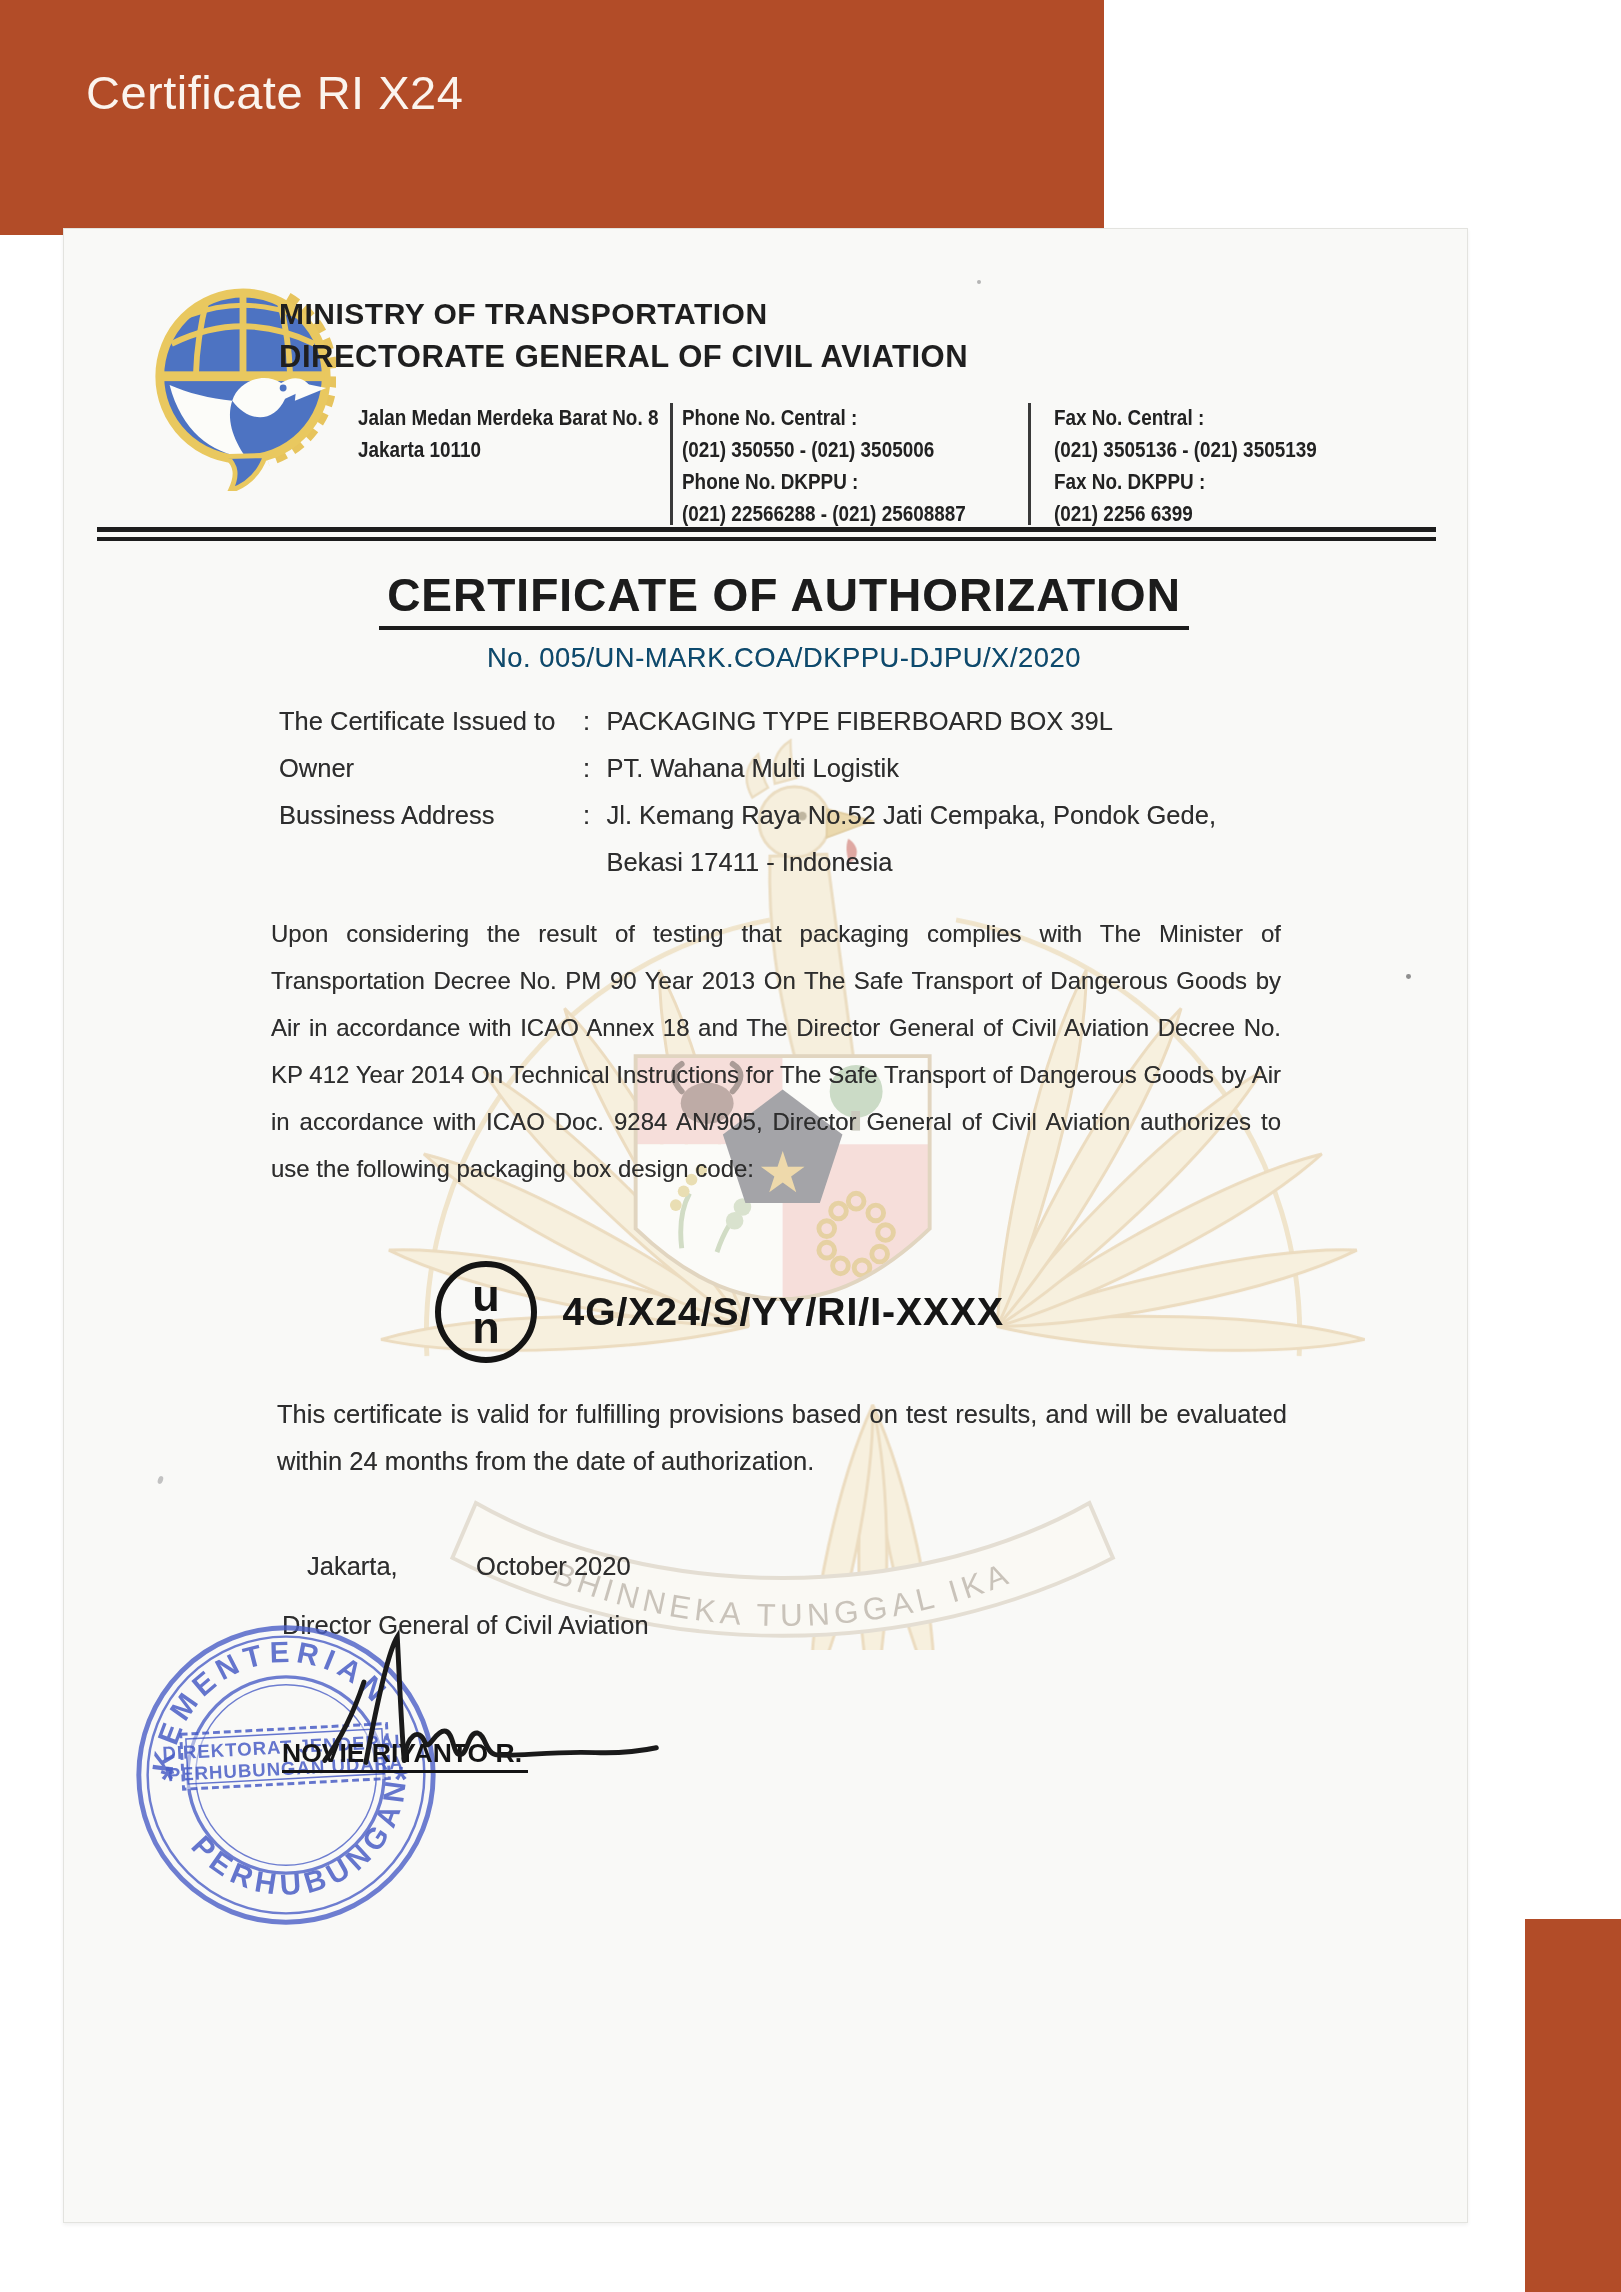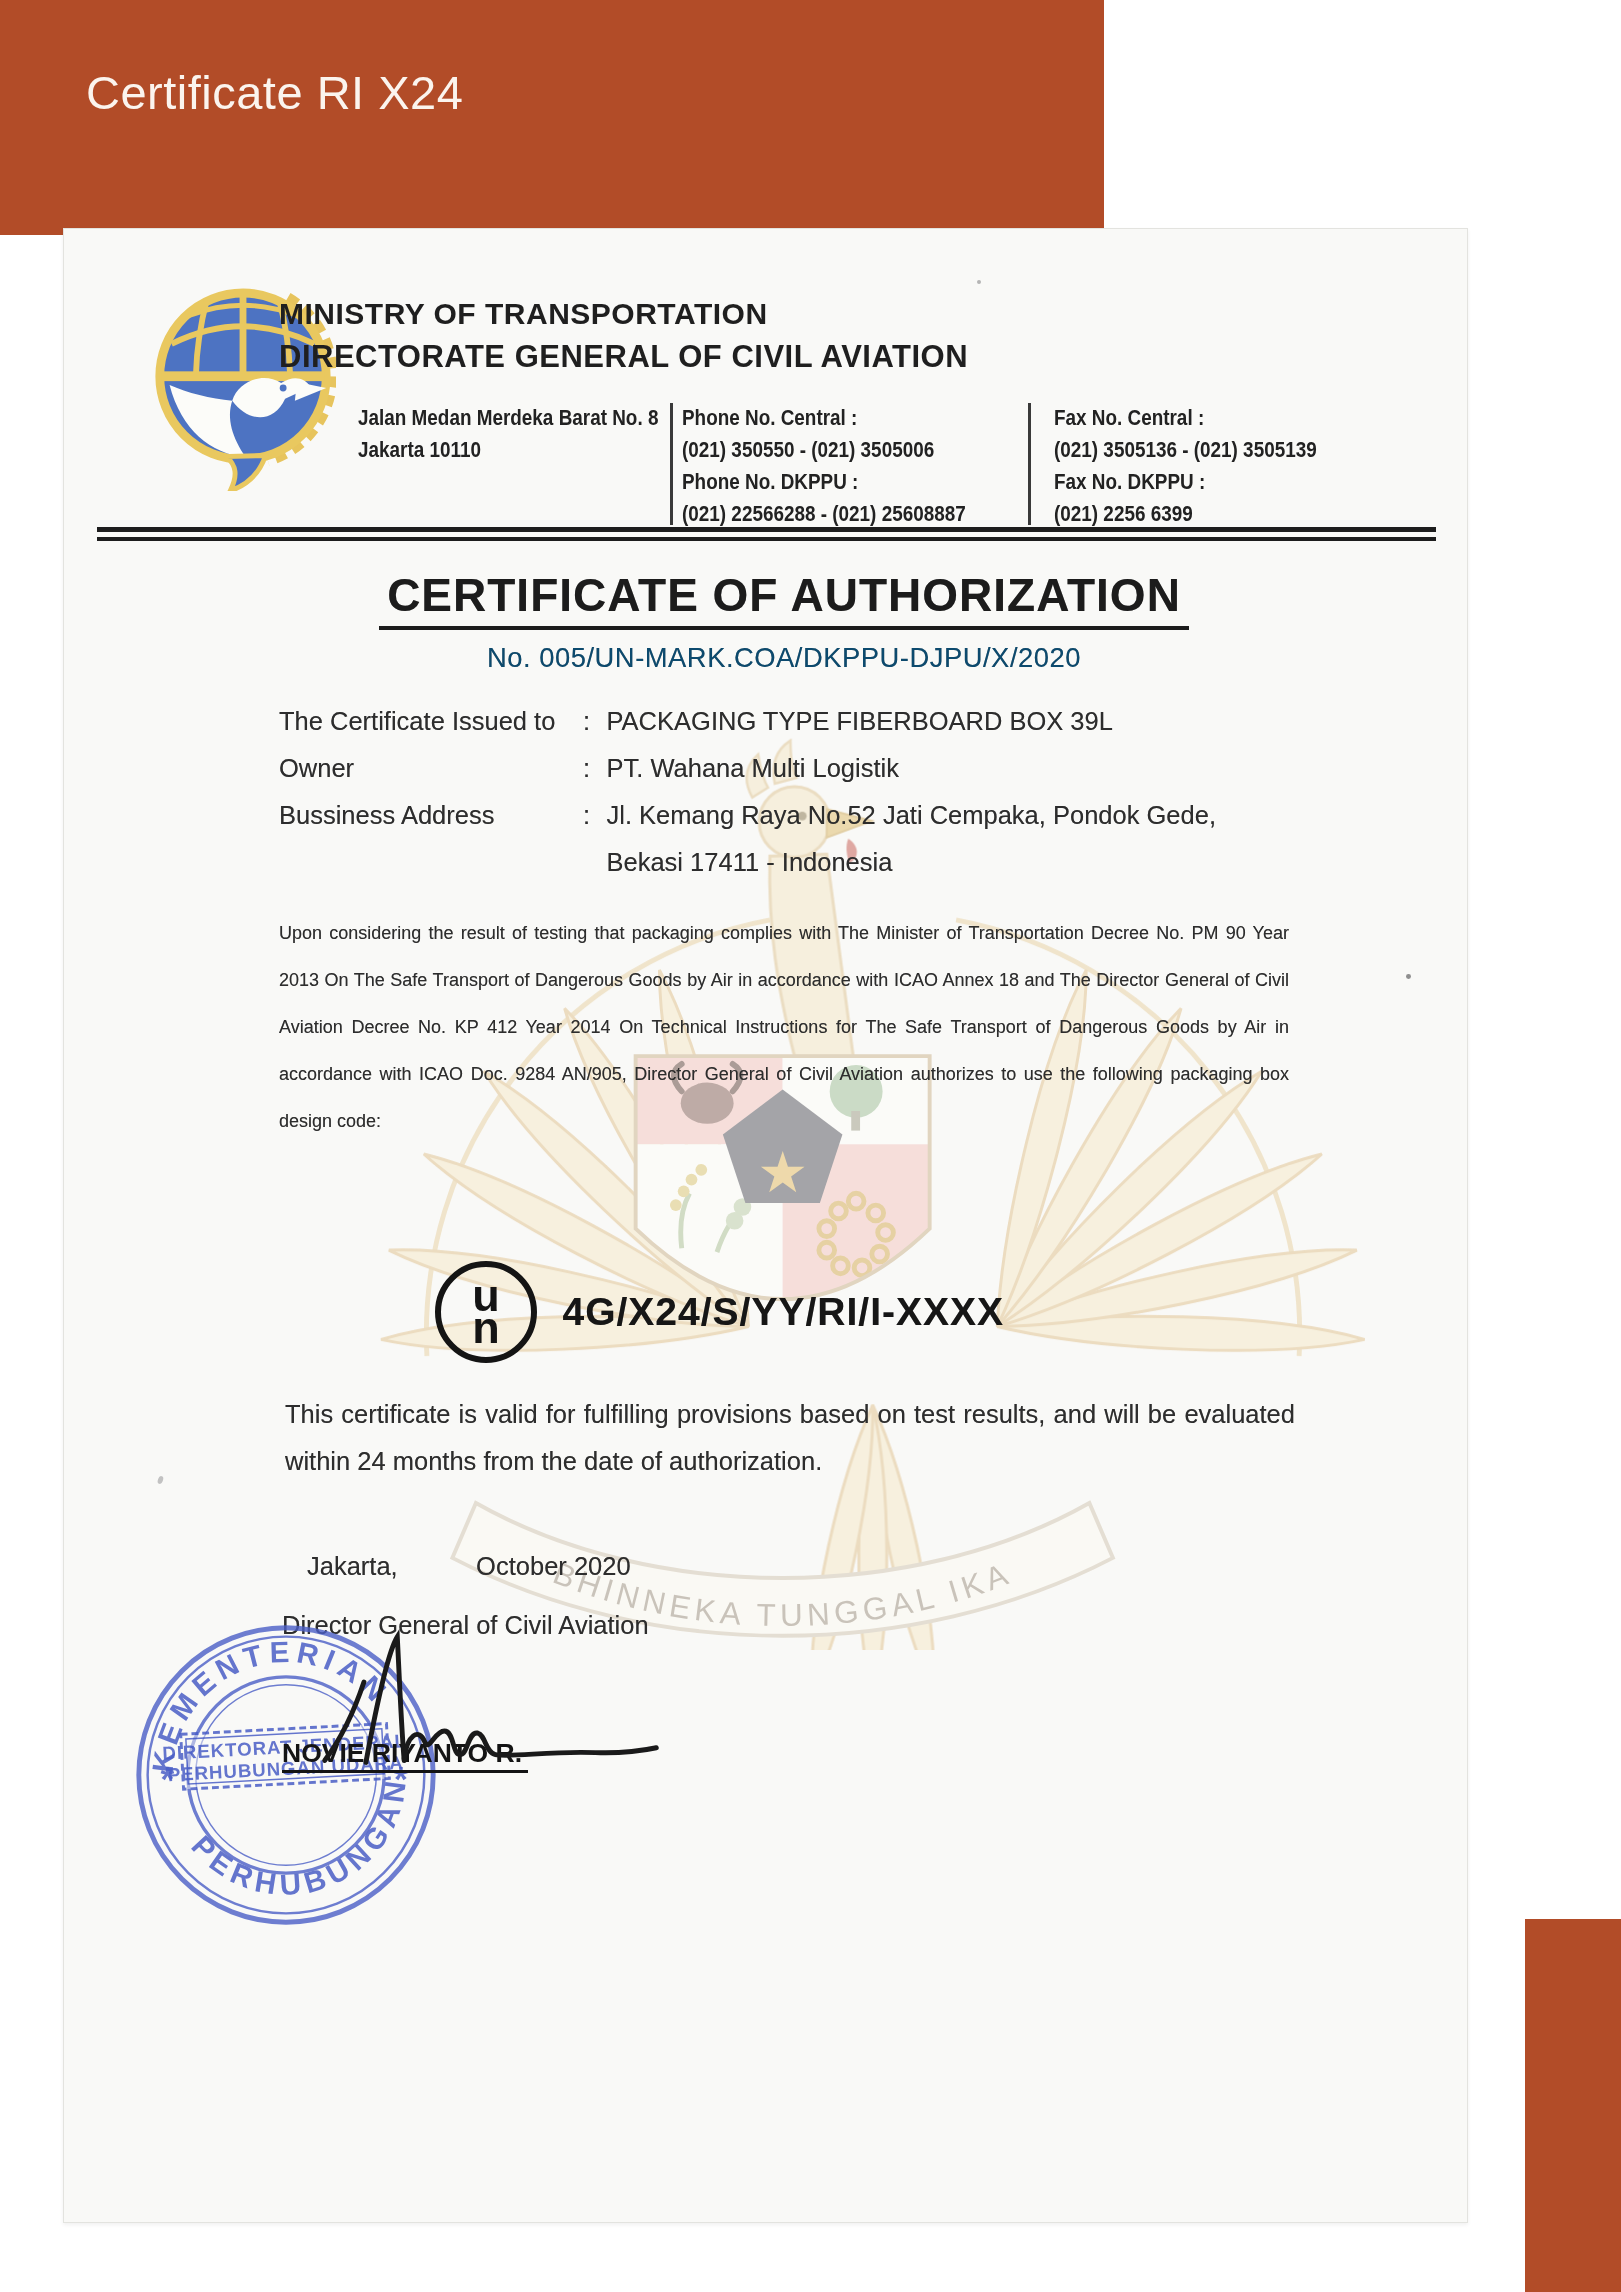--- a/index.html
+++ b/index.html
@@ -48,23 +48,23 @@
   .cert-title{
     display:inline-block;font-size:46px;font-weight:700;letter-spacing:1px;line-height:51px;
     border-bottom:4.9px solid #1c1c1c;padding:0 7.8px 4.9px 7.8px;
   }
   .cert-number{font-size:27.4px;margin-top:12px;color:#0c4a6e;letter-spacing:0.5px;}
   
   .fields{position:absolute;left:215px;top:469px;width:1010px;font-size:25.5px;color:#2d2d2d;}
   .frow{display:grid;grid-template-columns:304px 23.5px 1fr;line-height:47px;}
   .fvalue span{display:block;}
   
-  .body-par{position:absolute;left:215px;top:681px;width:1010px;font-size:18px;line-height:47px;
+  .body-par{position:absolute;left:207px;top:681px;width:1010px;font-size:24px;line-height:47px;
     text-align:justify;color:#2d2d2d;}
-  .validity-par{position:absolute;left:221px;top:1162px;width:1010px;font-size:25.5px;line-height:47px;
+  .validity-par{position:absolute;left:213px;top:1162px;width:1010px;font-size:25.5px;line-height:47px;
     text-align:justify;color:#2d2d2d;}
   
   .un-row{position:absolute;left:371px;top:1032px;display:flex;align-items:center;}
   .un-circle{
     width:102px;height:102px;box-sizing:border-box;border:6.9px solid #141414;border-radius:50%;
     display:flex;flex-direction:column;align-items:center;justify-content:center;color:#141414;
   }
   .un-circle .ul{font-size:45px;font-weight:700;line-height:32px;}
   .un-code{font-size:39px;font-weight:700;color:#161616;margin-left:25.5px;letter-spacing:1px;}
   

